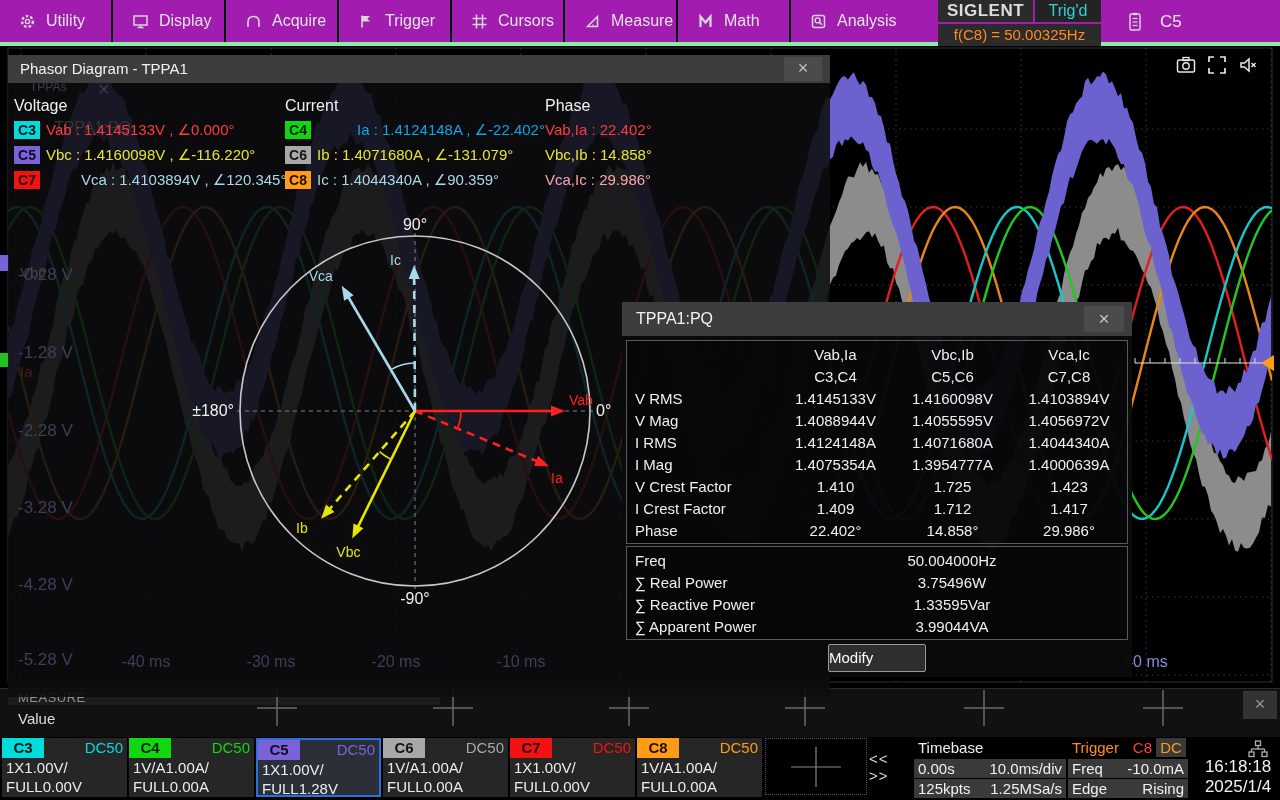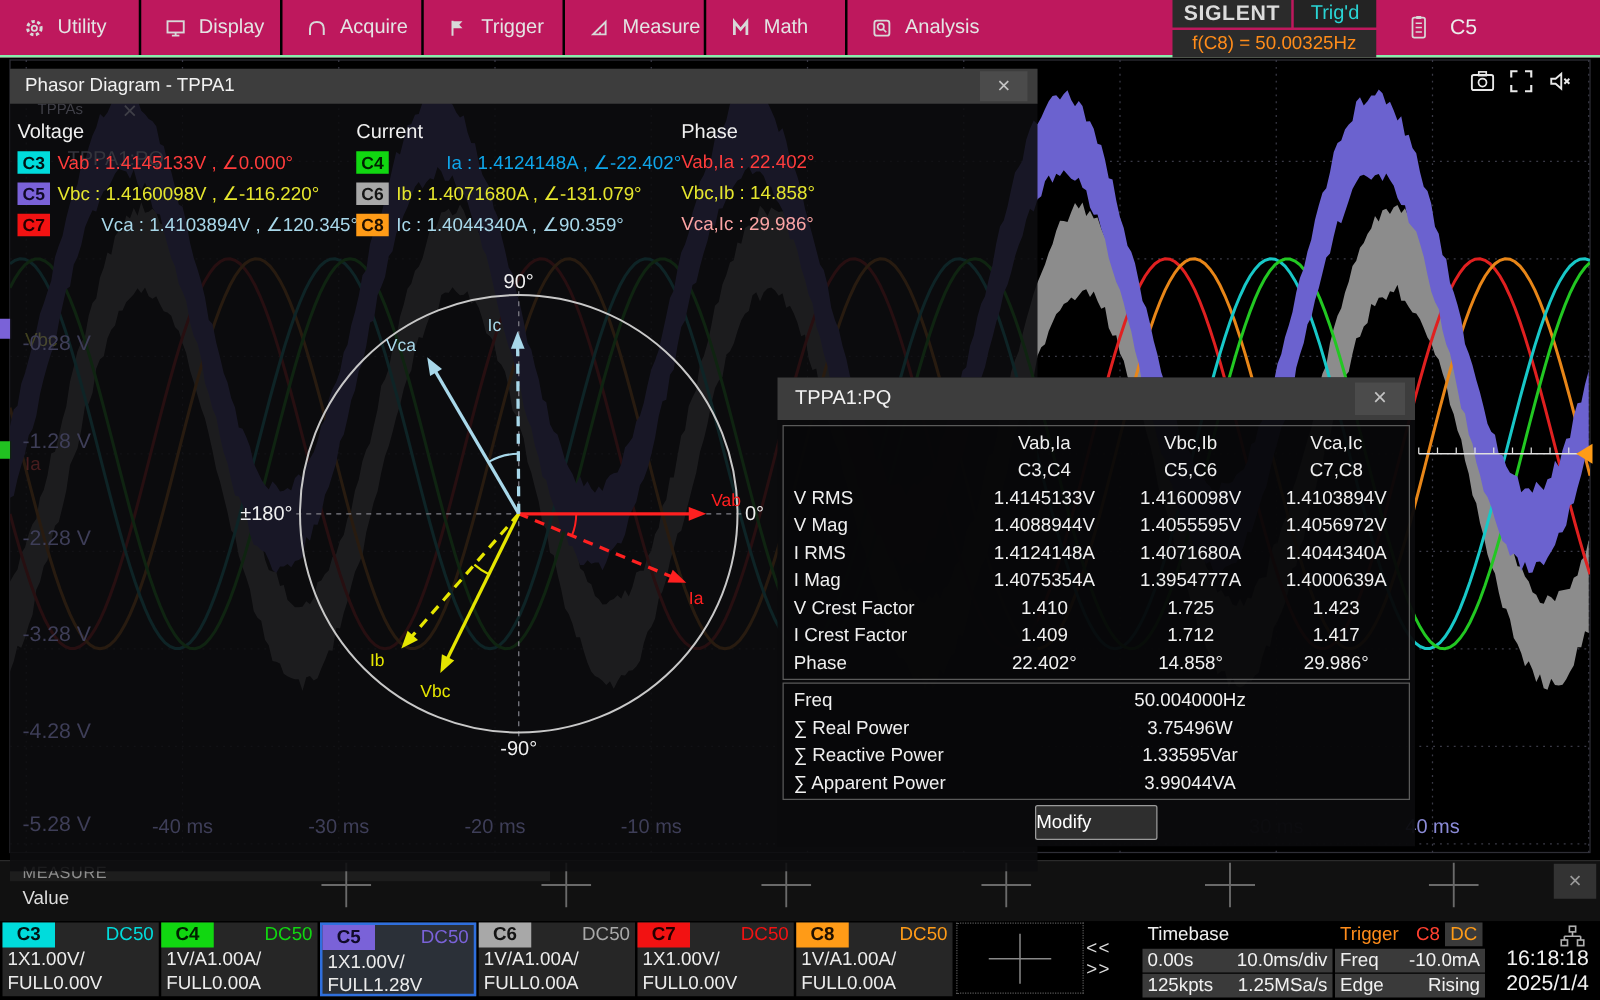--- a/index.html
+++ b/index.html
@@ -1,20 +1,20 @@
 <!DOCTYPE html>
 <html><head>
 <meta charset="utf-8">
 <style>
   html,body{margin:0;padding:0}
   body{width:1280px;height:800px;background:#000;font-family:"Liberation Sans","DejaVu Sans",sans-serif;color:#e8e8e8;position:relative;overflow:hidden}
   svg{display:block}
 
   
-  .menubar{position:absolute;top:0;left:0;width:1280px;height:46px;background:#be185d;border-bottom:2px solid #86efac;box-sizing:border-box;display:flex;z-index:6}
+  .menubar{position:absolute;top:0;left:0;width:1280px;height:46px;background:#a21caf;border-bottom:4px solid #86efac;box-sizing:border-box;display:flex;z-index:6}
   .menu-item{width:113px;box-sizing:border-box;border-right:2px solid #000;display:flex;align-items:center;gap:10px;padding-left:19px;font-size:16px;color:#e4e4e4;cursor:default}
   .menu-item svg{flex:0 0 auto}
   .brand-box{position:absolute;left:938px;top:0;width:163px;height:46px;z-index:7;font-size:15px}
   .brand-top{position:absolute;left:0;top:0;width:95px;height:22px;background:#2b2b2b;color:#dcdcdc;font-weight:bold;font-size:17px;letter-spacing:0.5px;text-align:center;line-height:22px}
   .trig-box{position:absolute;left:97px;top:0;width:66px;height:22px;background:#232323;text-align:center;line-height:22px;font-size:16px}
   .freq-box{position:absolute;left:0;top:24px;width:163px;height:22px;background:#2b2b2b;text-align:center;line-height:22px;font-size:15px}
   .battery{position:absolute;left:1128px;top:12px;z-index:7}
   .active-ch{position:absolute;left:1160px;top:12px;font-size:17px;color:#ececec;z-index:7}
 
   
@@ -159,20 +159,31 @@
   </div>
   <div class="menu-item">
     <svg width="17" height="17" viewBox="0 0 17 17">
         <line x1="4" y1="2.5" x2="4" y2="14.5" stroke="#d8d8d8" stroke-width="1.6"></line>
         <path d="M4,3 h8 l-2.6,2.8 2.6,2.8 h-8 z" fill="#d8d8d8"></path>
       </svg>
     <span>Trigger</span>
   </div>
   <div class="menu-item">
     <svg width="17" height="17" viewBox="0 0 17 17">
+        <g stroke="#d8d8d8" stroke-width="1.5">
+          <line x1="5.5" y1="1.5" x2="5.5" y2="15.5"></line>
+          <line x1="11.5" y1="1.5" x2="11.5" y2="15.5"></line>
+          <line x1="1.5" y1="5.5" x2="15.5" y2="5.5"></line>
+          <line x1="1.5" y1="11.5" x2="15.5" y2="11.5"></line>
+        </g>
+      </svg>
+    <span>Cursors</span>
+  </div>
+  <div class="menu-item">
+    <svg width="17" height="17" viewBox="0 0 17 17">
         <path d="M3.5,13.5 L13.5,13.5 L13.5,3.5 Z" fill="none" stroke="#d8d8d8" stroke-width="1.5"></path>
         <line x1="9" y1="13.5" x2="9" y2="11.5" stroke="#d8d8d8" stroke-width="1.2"></line>
       </svg>
     <span>Measure</span>
   </div>
   <div class="menu-item">
     <svg width="17" height="17" viewBox="0 0 17 17">
         <path d="M3.5,14 L3.5,3.5 L8.5,9.5 L13.5,3.5 L13.5,14" fill="none" stroke="#d8d8d8" stroke-width="2.2"></path>
       </svg>
     <span>Math</span>

